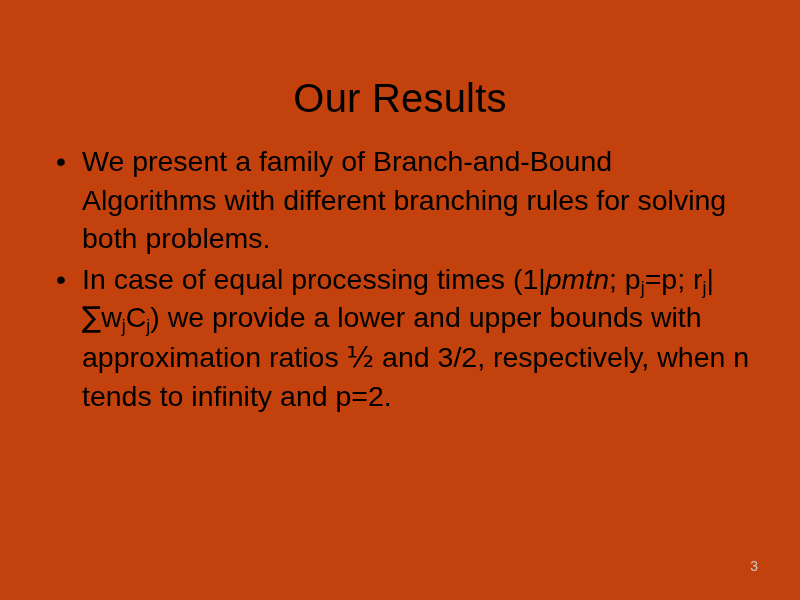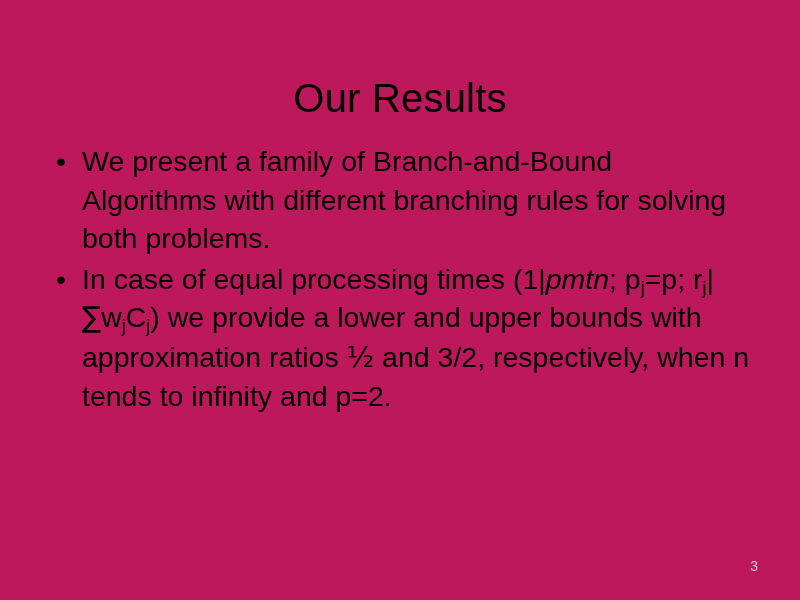--- a/index.html
+++ b/index.html
@@ -9,21 +9,21 @@
     background: #ffffff;
   }
   body {
     font-family: "Liberation Sans", "DejaVu Sans", sans-serif;
     color: #000000;
   }
   #slide {
     position: relative;
     width: 800px;
     height: 600px;
-    background: #be185d;
+    background: #c2410c;
     overflow: hidden;
   }
   
   #slide-title {
     position: absolute;
     left: 60px;
     top: 48px;
     width: 680px;
     text-align: center;
     font-size: 40px;

